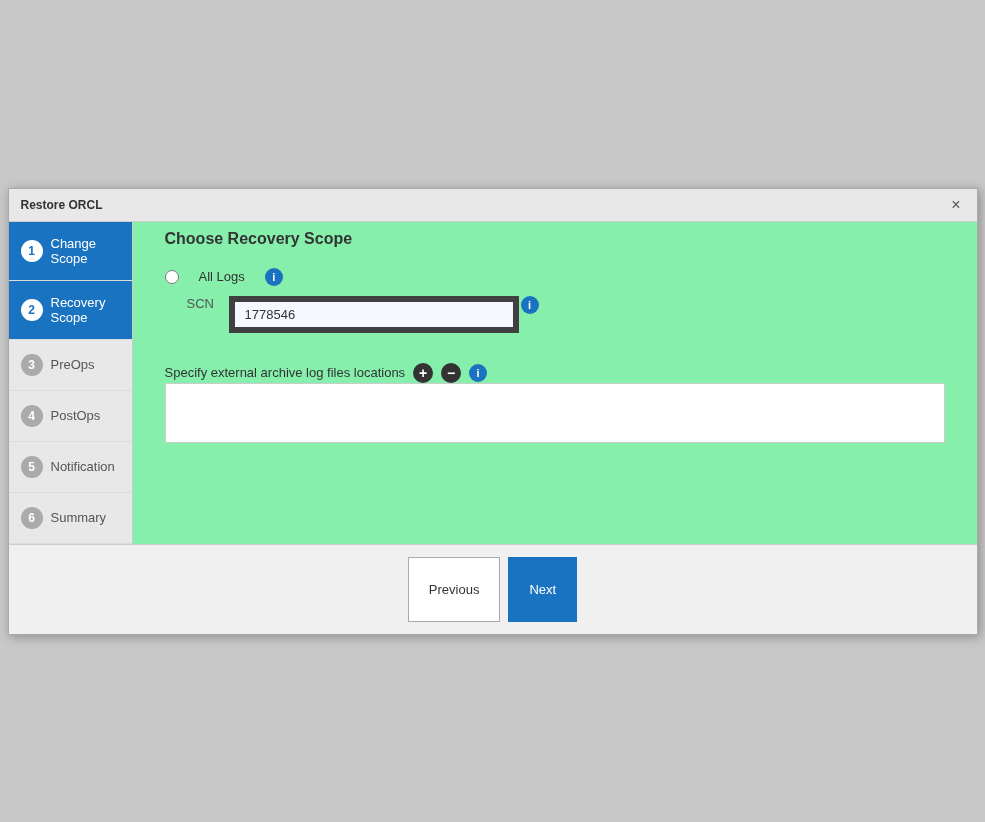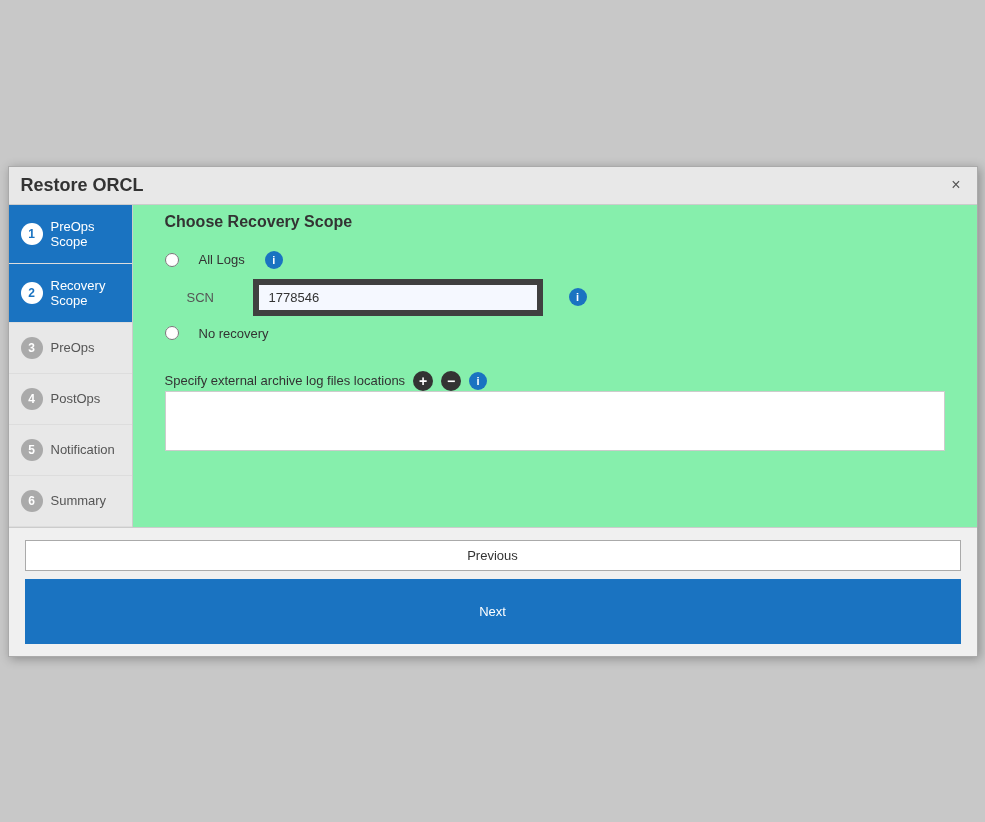--- a/index.html
+++ b/index.html
@@ -23,21 +23,21 @@
     }
     .dialog-title-bar {
       background: #e8e8e8;
       border-bottom: 1px solid #ccc;
       padding: 8px 12px;
       display: flex;
       align-items: center;
       justify-content: space-between;
     }
     .dialog-title {
-      font-size: 18px;
+      font-size: 12px;
       font-weight: bold;
       color: #333;
     }
     .close-btn {
       background: none;
       border: none;
       font-size: 16px;
       cursor: pointer;
       color: #555;
       line-height: 1;
@@ -132,22 +132,21 @@
       background: #1a73c1;
       color: #fff;
       border-radius: 50%;
       font-size: 11px;
       font-weight: bold;
       cursor: pointer;
       flex-shrink: 0;
     }
     .scn-row {
       display: flex;
-      align-items: center;
-      gap: 26px;
+      gap: 2px;
       margin-left: 22px;
       margin-bottom: 10px;
     }
     .scn-label {
       color: #555;
       font-size: 13px;
       min-width: 40px;
     }
     .scn-input {
       border: 6px solid #404040;
@@ -199,23 +198,22 @@
       background: #fff;
       resize: none;
       padding: 4px;
       font-size: 13px;
     }
     .dialog-footer {
       background: #f0f0f0;
       border-top: 1px solid #ccc;
       padding: 12px 16px;
       display: flex;
-      justify-content: flex-end;
+      justify-content: center;
       gap: 8px;
-      flex-direction: column;
     }
     .btn-previous {
       padding: 7px 20px;
       background: #fff;
       border: 1px solid #aaa;
       color: #333;
       cursor: pointer;
       font-size: 13px;
     }
     .btn-next {
@@ -235,21 +233,21 @@
   <div class="dialog-title-bar">
     <span class="dialog-title">Restore ORCL</span>
     <button class="close-btn">×</button>
   </div>
 
   <div class="dialog-body">
 
     <div class="sidebar">
       <div class="sidebar-item step1">
         <div class="sidebar-badge">1</div>
-        <span>PreOps Scope</span>
+        <span>Change Scope</span>
       </div>
       <div class="sidebar-item active">
         <div class="sidebar-badge">2</div>
         <span>Recovery Scope</span>
       </div>
       <div class="sidebar-item">
         <div class="sidebar-badge">3</div>
         <span>PreOps</span>
       </div>
       <div class="sidebar-item">
@@ -276,24 +274,20 @@
       </div>
 
 
       <div class="scn-row">
         <span class="scn-label">SCN</span>
         <input type="text" class="scn-input" value="1778546" style="">
         <span class="info-icon">i</span>
       </div>
 
 
-      <div class="radio-row">
-        <input type="radio" id="radio-no-recovery" name="recovery-scope" style="">
-        <label for="radio-no-recovery" class="radio-label">No recovery</label>
-      </div>
 
       <div class="archive-section">
         <div class="archive-label-row">
           <span class="archive-label">Specify external archive log files locations</span>
           <button class="icon-btn add">+</button>
           <button class="icon-btn remove">−</button>
           <span class="info-icon">i</span>
         </div>
         <textarea class="archive-textarea" style=""></textarea>
       </div>

